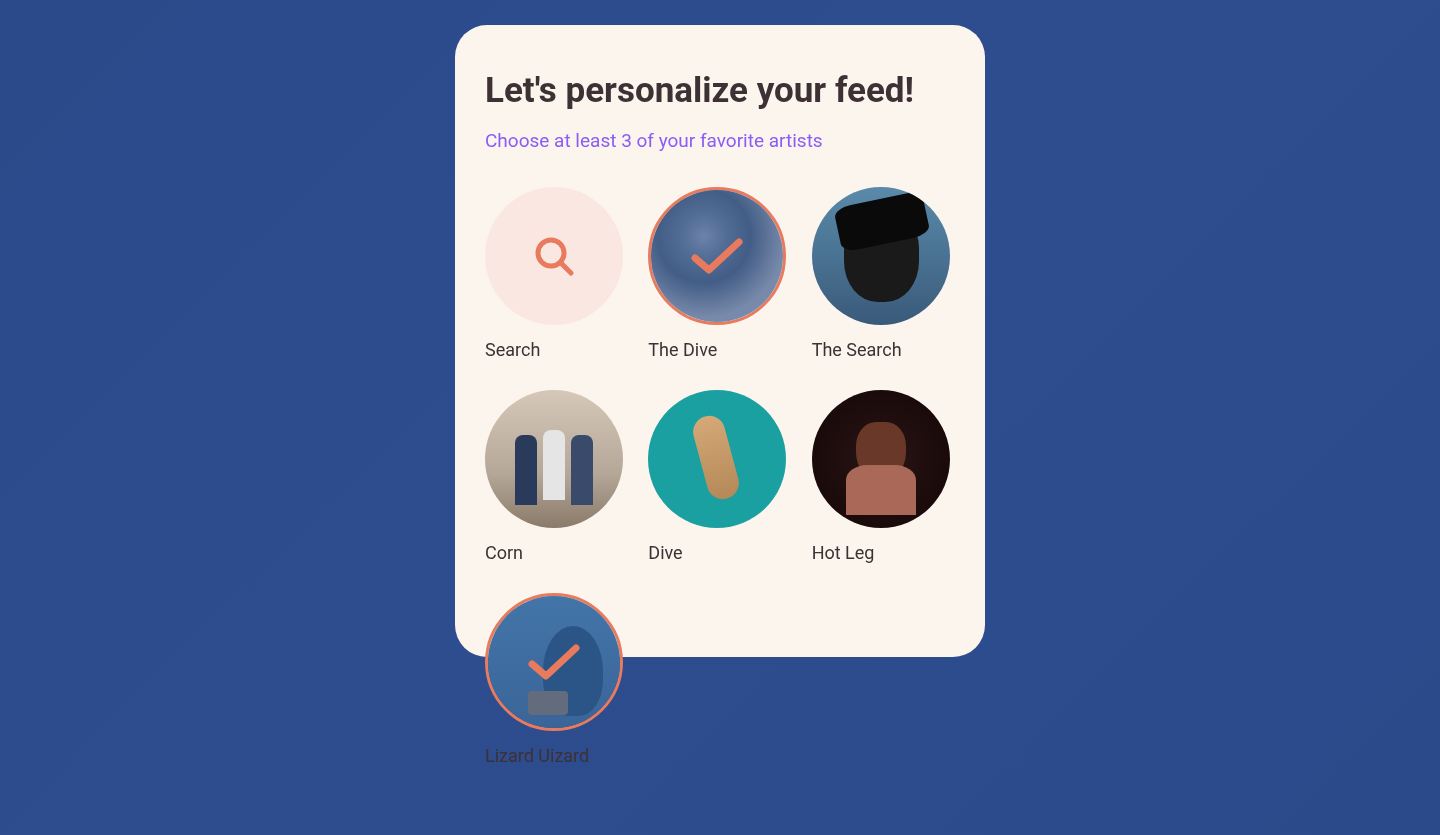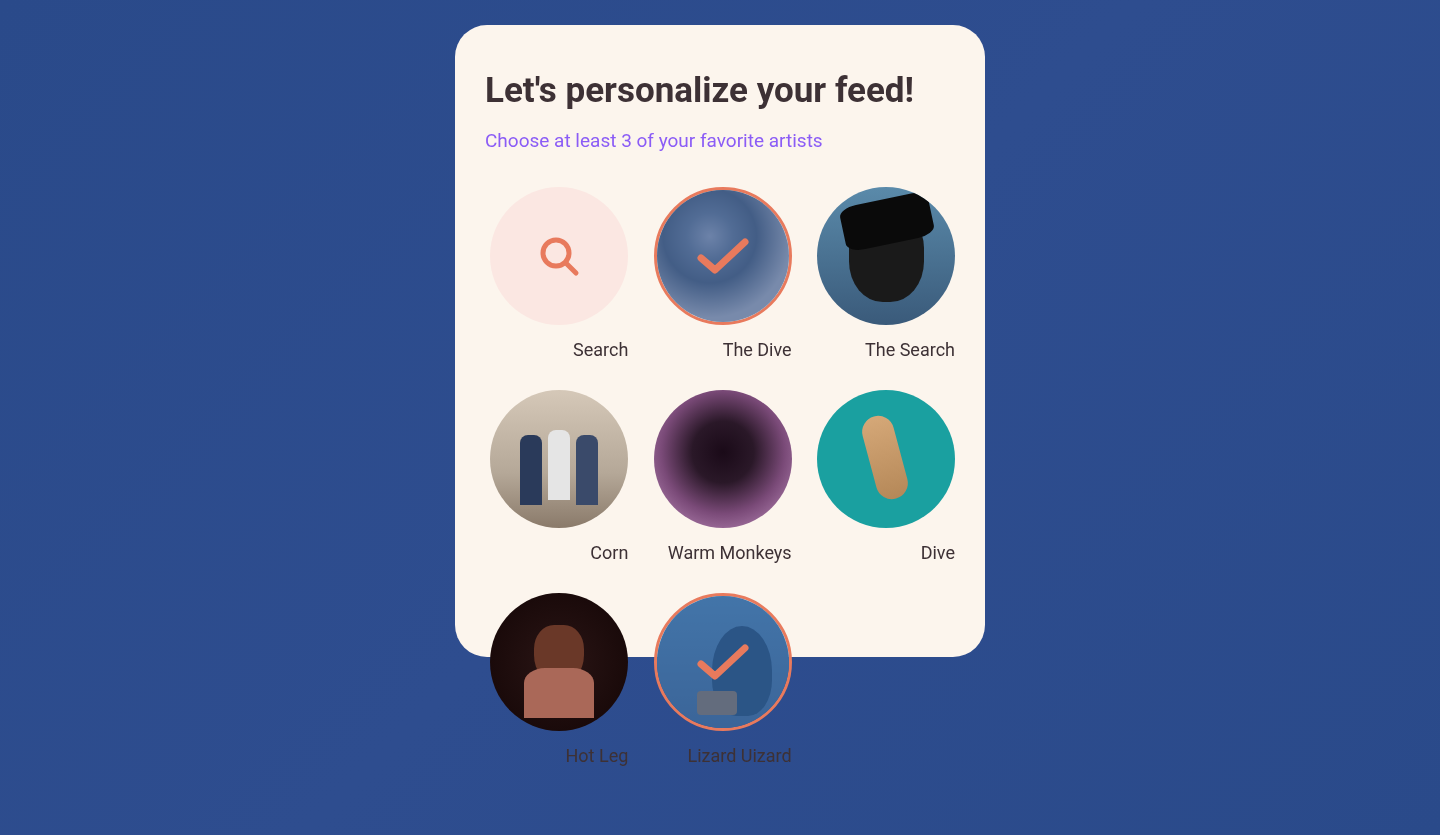--- a/index.html
+++ b/index.html
@@ -33,21 +33,21 @@
       margin-bottom: 35px;
     }
     .grid {
       display: grid;
       grid-template-columns: repeat(3, 1fr);
       gap: 30px 20px;
     }
     .tile {
       display: flex;
       flex-direction: column;
-      align-items: flex-end;
+      align-items: flex-start;
       gap: 14px;
       cursor: pointer;
     }
     .circle {
       width: 138px;
       height: 138px;
       border-radius: 50%;
       position: relative;
       display: flex;
       align-items: center;
@@ -225,26 +225,20 @@
       <span class="tile-label">The Search</span>
     </div>
 
     <div class="tile">
       <div class="circle">
         <div class="artist-img img-corn"></div>
       </div>
       <span class="tile-label">Corn</span>
     </div>
 
-    <div class="tile">
-      <div class="circle">
-        <div class="artist-img img-monkeys"></div>
-      </div>
-      <span class="tile-label">Warm Monkeys</span>
-    </div>
 
 
     <div class="tile">
       <div class="circle">
         <div class="artist-img img-dive"></div>
       </div>
       <span class="tile-label">Dive</span>
     </div>
 
     <div class="tile">

